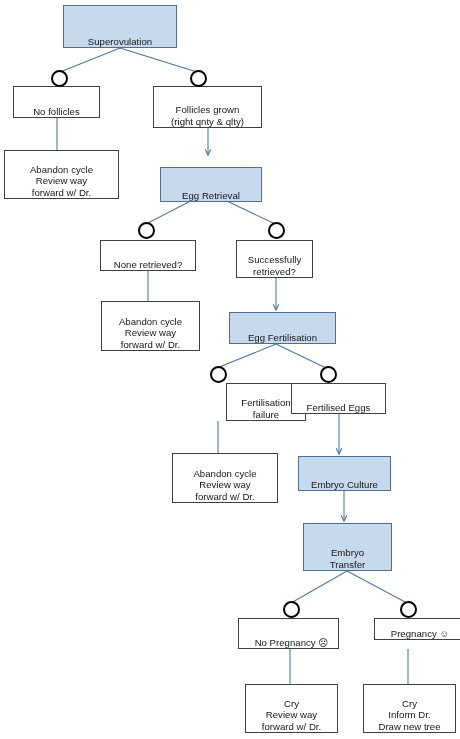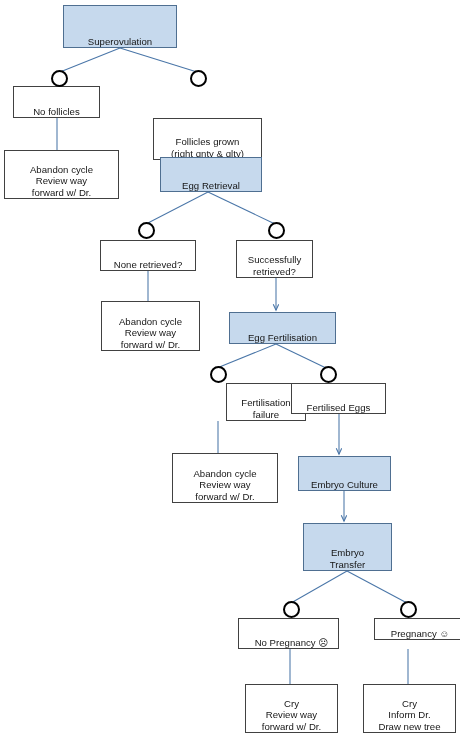--- a/index.html
+++ b/index.html
@@ -93,30 +93,30 @@
         <line x1="408" y1="649" x2="408" y2="684" stroke="#4a76a8" stroke-width="1.05"></line>
       </g>
   </svg>
   <div id="node-layer">
       <div class="node process" style="left: 63px; top: 5px; width: 114px; height: 43px;">
         <span class="lbl">Superovulation</span>
       </div>
       <div class="node plain" style="left: 13px; top: 86px; width: 87px; height: 32px;">
         <span class="lbl">No follicles</span>
       </div>
-      <div class="node plain" style="left: 153px; top: 86px; width: 109px; height: 42px; margin-top: 32px;">
+      <div class="node plain" style="left: 153px; top: 86px; width: 109px; height: 42px;">
         <span class="lbl">Follicles grown
 (right qnty &amp; qlty)</span>
       </div>
       <div class="node plain" style="left: 4px; top: 150px; width: 115px; height: 49px;">
         <span class="lbl">Abandon cycle
 Review way
 forward w/ Dr.</span>
       </div>
-      <div class="node process" style="left: 160px; top: 157px; width: 102px; height: 35px;">
+      <div class="node process" style="left: 160px; top: 167px; width: 102px; height: 35px;">
         <span class="lbl">Egg Retrieval</span>
       </div>
       <div class="node plain" style="left: 100px; top: 240px; width: 96px; height: 31px;">
         <span class="lbl">None retrieved?</span>
       </div>
       <div class="node plain" style="left: 236px; top: 240px; width: 77px; height: 38px;">
         <span class="lbl">Successfully
 retrieved?</span>
       </div>
       <div class="node plain" style="left: 101px; top: 301px; width: 99px; height: 50px;">

